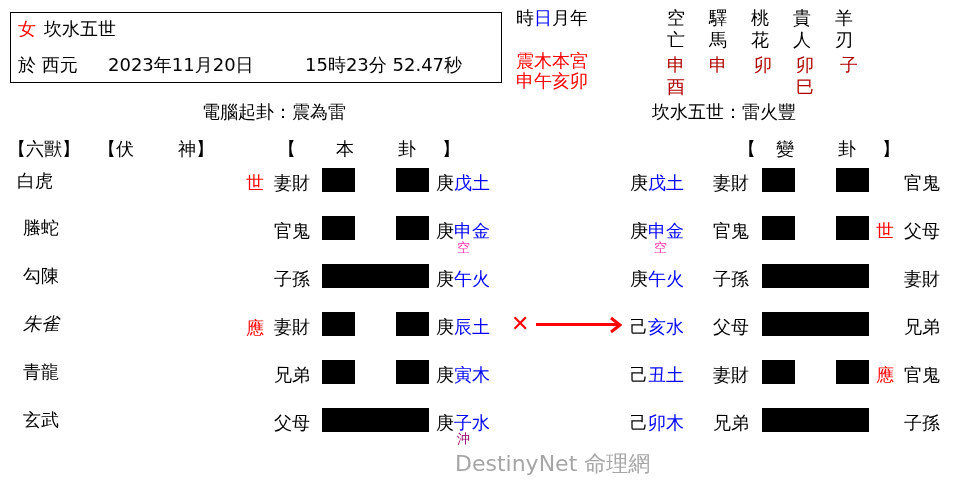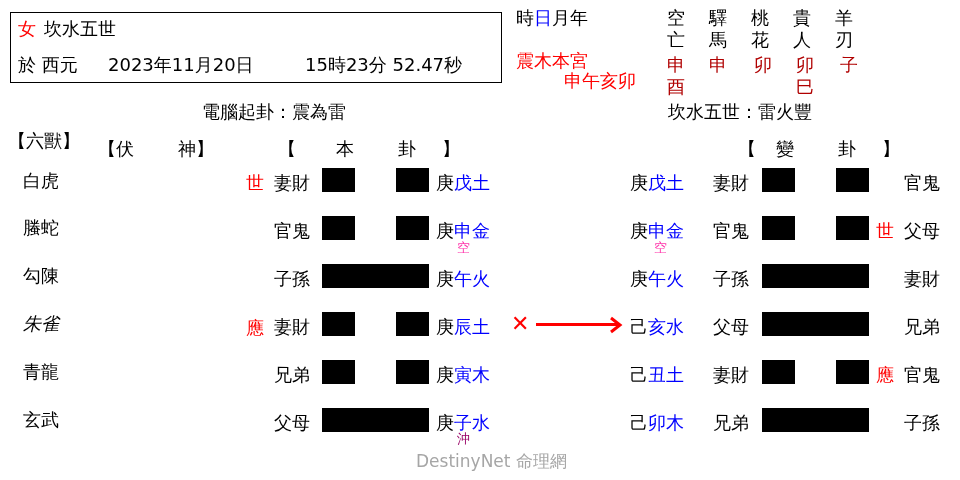--- a/index.html
+++ b/index.html
@@ -24,21 +24,21 @@
 <div class="abs red" style="left:18px;top:20px;">女</div>
 <div class="abs" style="left:44px;top:20px;">坎水五世</div>
 <div class="abs" style="left:18px;top:56px;">於 西元</div>
 <div class="abs" style="left:108px;top:56px;">2023年11月20日</div>
 <div class="abs" style="left:305px;top:56px;">15時23分 52.47秒</div>
 
 <div class="abs" style="left:516px;top:9px;">
   <span>時</span><span class="blue">日</span><span>月年</span>
 </div>
 <div class="abs red" style="left:516px;top:52px;">震木本宮</div>
-<div class="abs red" style="left:516px;top:72px;margin-left:48px;">申午亥卯</div>
+<div class="abs red" style="left:516px;top:72px;">申午亥卯</div>
 
 <div>
   <div class="abs" style="left:667px;top:9px;">空</div>
   <div class="abs" style="left:667px;top:31px;">亡</div>
   <div class="abs dred" style="left:667px;top:56px;">申</div>
   <div class="abs dred" style="left:667px;top:78px;">酉</div>
 </div>
 <div>
   <div class="abs" style="left:709px;top:9px;">驛</div>
   <div class="abs" style="left:709px;top:31px;">馬</div>
@@ -55,36 +55,36 @@
   <div class="abs dred" style="left:796px;top:56px;">卯</div>
   <div class="abs dred" style="left:796px;top:78px;">巳</div>
 </div>
 <div>
   <div class="abs" style="left:835px;top:9px;">羊</div>
   <div class="abs" style="left:835px;top:31px;">刃</div>
   <div class="abs dred" style="left:840px;top:56px;">子</div>
 </div>
 
 <div class="abs" style="left:202px;top:103px;">電腦起卦：震為雷</div>
-<div class="abs" style="left:668px;top:103px;">坎水五世：雷火豐</div>
+<div class="abs" style="left:652px;top:103px;">坎水五世：雷火豐</div>
 
-<div class="abs" style="left:8px;top:132px;">【六獸】</div>
+<div class="abs" style="left:8px;top:140px;">【六獸】</div>
 <div class="abs" style="left:98px;top:140px;">【伏</div>
 <div class="abs" style="left:178px;top:140px;">神】</div>
 <div class="abs" style="left:278px;top:140px;">【</div>
 <div class="abs" style="left:336px;top:140px;">本</div>
 <div class="abs" style="left:398px;top:140px;">卦</div>
 <div class="abs" style="left:442px;top:140px;">】</div>
 <div class="abs" style="left:738px;top:140px;">【</div>
 <div class="abs" style="left:776px;top:140px;">變</div>
 <div class="abs" style="left:838px;top:140px;">卦</div>
 <div class="abs" style="left:882px;top:140px;">】</div>
 
 <div>
-  <div class="abs" style="left:23px;top:172px;">白虎</div>
+  <div class="abs" style="left:17px;top:172px;">白虎</div>
   <div class="abs red" style="left:246px;top:174px;">世</div>
   <div class="abs" style="left:274px;top:174px;">妻財</div>
   <div class="bar" style="left:322px;top:168px;width:33px;"></div>
   <div class="bar" style="left:396px;top:168px;width:33px;"></div>
   <div class="abs" style="left:436px;top:174px;"><span>庚</span><span class="blue">戊土</span></div>
 
   <div class="abs" style="left:630px;top:174px;"><span>庚</span><span class="blue">戊土</span></div>
   <div class="abs" style="left:713px;top:174px;">妻財</div>
   <div class="bar" style="left:762px;top:168px;width:33px;"></div>
   <div class="bar" style="left:836px;top:168px;width:33px;"></div>
@@ -161,13 +161,13 @@
   <div class="bar" style="left:322px;top:408px;width:107px;"></div>
   <div class="abs" style="left:436px;top:414px;"><span>庚</span><span class="blue">子水</span></div>
   <div class="abs small purple" style="left:457px;top:432px;">沖</div>
 
   <div class="abs" style="left:630px;top:414px;"><span>己</span><span class="blue">卯木</span></div>
   <div class="abs" style="left:713px;top:414px;">兄弟</div>
   <div class="bar" style="left:762px;top:408px;width:107px;"></div>
   <div class="abs" style="left:904px;top:414px;">子孫</div>
 </div>
 
-<div class="abs grey" style="left:416px;top:453px;font-size:17px;">DestinyNet 命理網</div>
+<div class="abs grey" style="left:455px;top:453px;font-size:22px;">DestinyNet 命理網</div>
 
 </body></html>

